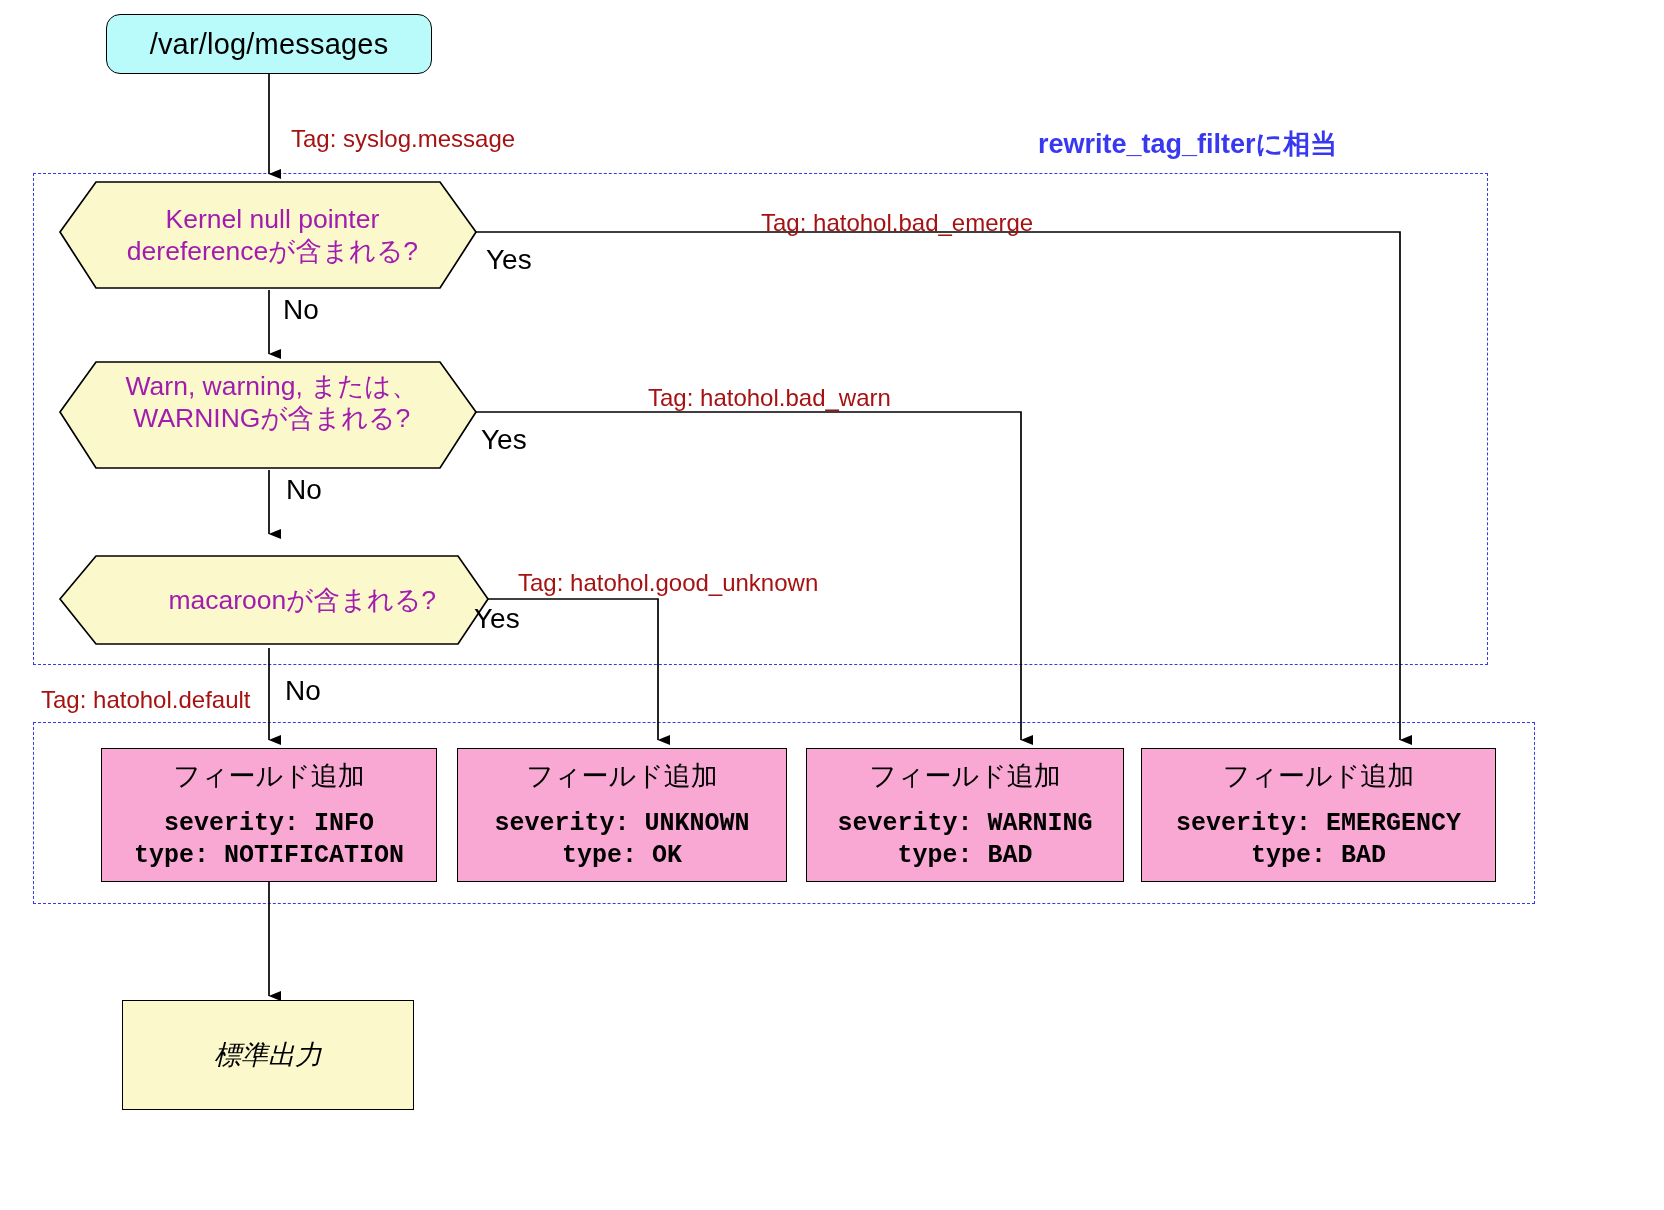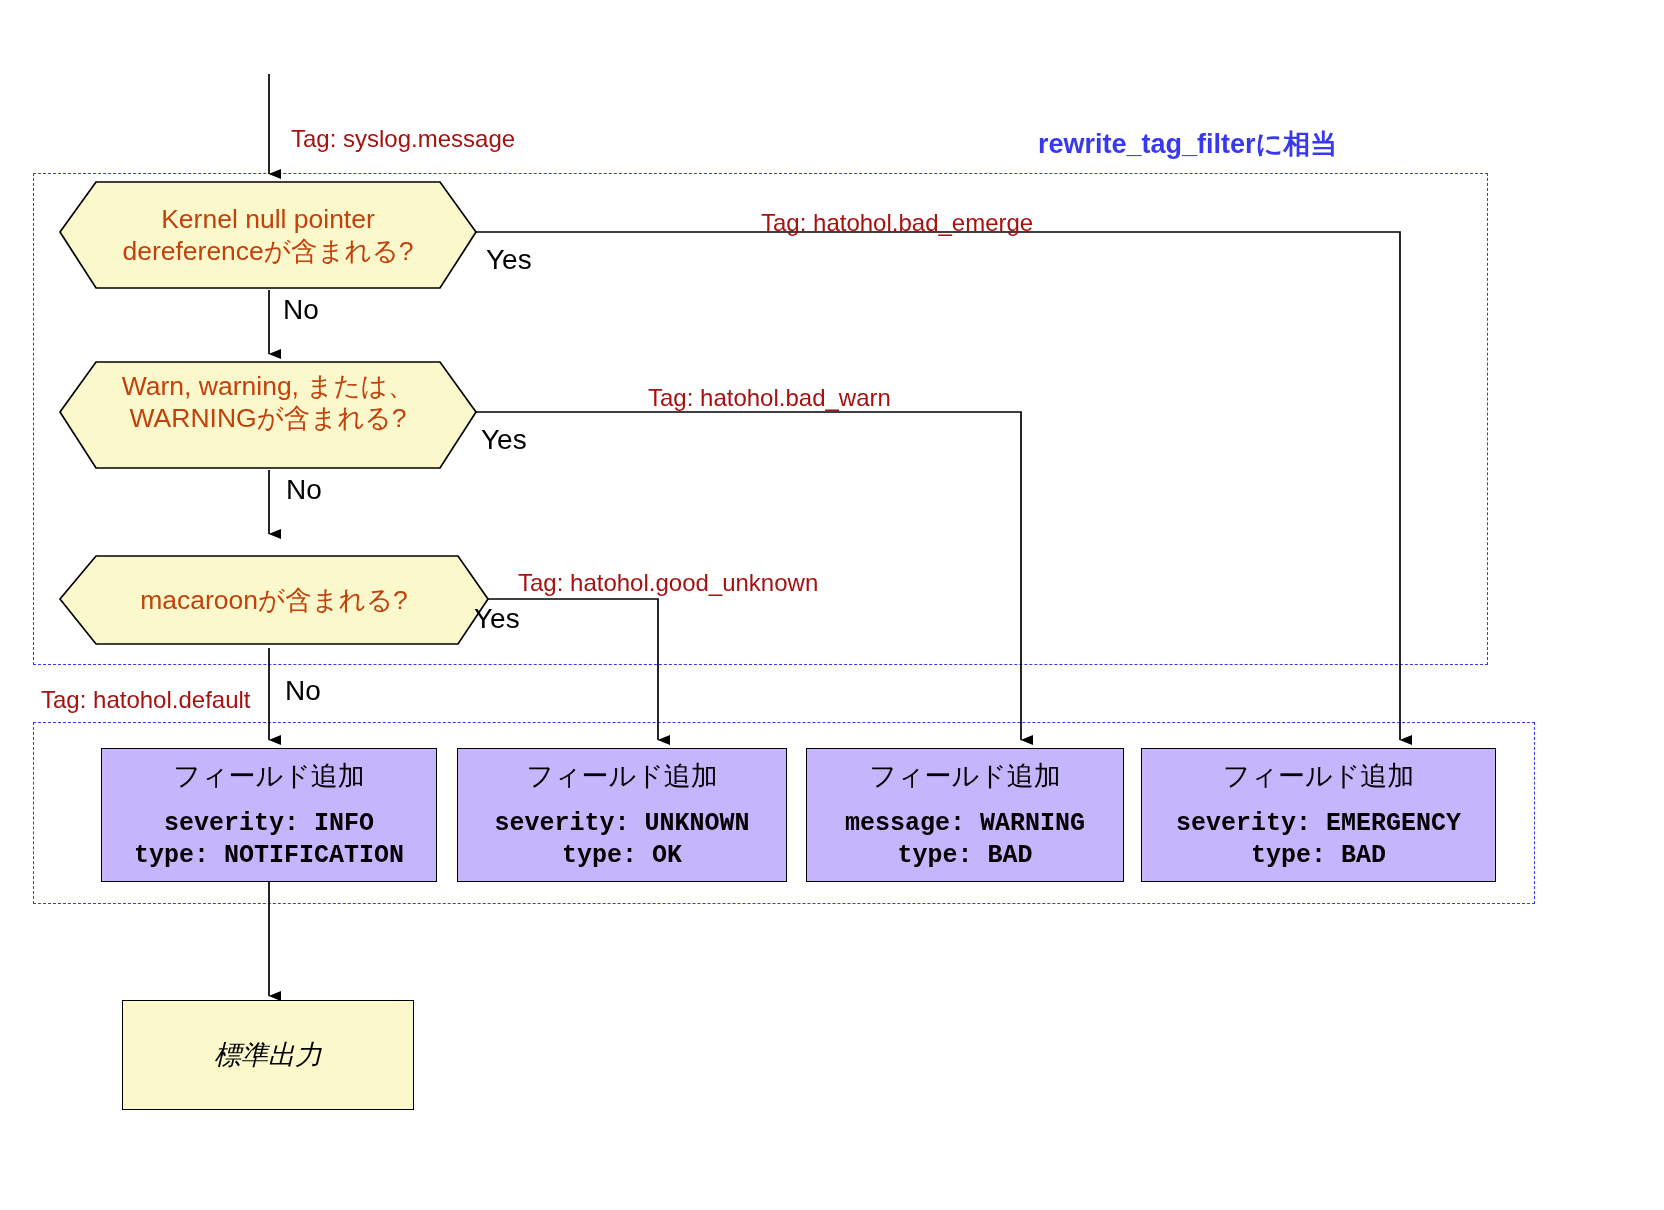--- a/index.html
+++ b/index.html
@@ -11,26 +11,26 @@
   .node{position:absolute;box-sizing:border-box;display:flex;flex-direction:column;
         align-items:center;justify-content:center;text-align:center;}
 
   
   .src{background:#b9fbfb;border:1.6px solid #000;border-radius:14px;
        font-size:29px;color:#000;letter-spacing:0.2px;}
 
   
   .hexwrap{position:absolute;}
   .hexlabel{position:absolute;left:0;top:0;width:100%;height:100%;
-            display:flex;align-items:center;justify-content:center;
-            text-align:center;font-size:26.5px;line-height:1.22;color:#c2410c;
+            display:flex;align-items:center;justify-content:flex-end;
+            text-align:center;font-size:26.5px;line-height:1.22;color:#a21caf;
             padding:0 58px;box-sizing:border-box;}
 
   
-  .proc{background:#c4b5fd;border:1.7px solid #000;}
+  .proc{background:#f9a8d4;border:1.7px solid #000;}
   .proc .title{font-size:27px;color:#000;margin-bottom:14px;}
   .proc .mono{font-family:"Liberation Mono","DejaVu Sans Mono",monospace;
               font-size:25px;color:#000;line-height:1.28;white-space:pre;font-weight:bold;}
 
   .out{background:#fbf8cc;border:1.7px solid #000;font-size:27px;color:#000;font-style:italic;}
 
   
   .lab{position:absolute;white-space:nowrap;}
   .tag{color:#a61212;font-size:24px;margin-top:6px;}
   .yn{color:#000;font-size:28px;}
@@ -75,20 +75,23 @@
   </svg>
 
   <svg class="layer" viewBox="0 0 1664 1210">
     <g fill="#fbf8cc" stroke="#000" stroke-width="1.7">
       <polygon points="60,232 96,182 440,182 476,232 440,288 96,288"></polygon>
       <polygon points="60,412 96,362 440,362 476,412 440,468 96,468"></polygon>
       <polygon points="60,599 96,556 458,556 488,599 458,644 96,644"></polygon>
     </g>
   </svg>
 
+  <div class="node src" style="left:106px;top:14px;width:326px;height:60px;">
+    <span>/var/log/messages</span>
+  </div>
 
   <div class="hexwrap" style="left:60px;top:182px;width:416px;height:106px;">
     <div class="hexlabel">
       <span>
         <span>Kernel null pointer</span><br>
         <span>dereferenceが含まれる?</span>
       </span>
     </div>
   </div>
 
@@ -114,21 +117,21 @@
   </div>
 
   <div class="node proc" style="left:457px;top:748px;width:330px;height:134px;">
     <span class="title">フィールド追加</span>
     <span class="mono">severity: UNKNOWN</span>
     <span class="mono">type: OK</span>
   </div>
 
   <div class="node proc" style="left:806px;top:748px;width:318px;height:134px;">
     <span class="title">フィールド追加</span>
-    <span class="mono">message: WARNING</span>
+    <span class="mono">severity: WARNING</span>
     <span class="mono">type: BAD</span>
   </div>
 
   <div class="node proc" style="left:1141px;top:748px;width:355px;height:134px;">
     <span class="title">フィールド追加</span>
     <span class="mono">severity: EMERGENCY</span>
     <span class="mono">type: BAD</span>
   </div>
 
   <div class="node out" style="left:122px;top:1000px;width:292px;height:110px;">

